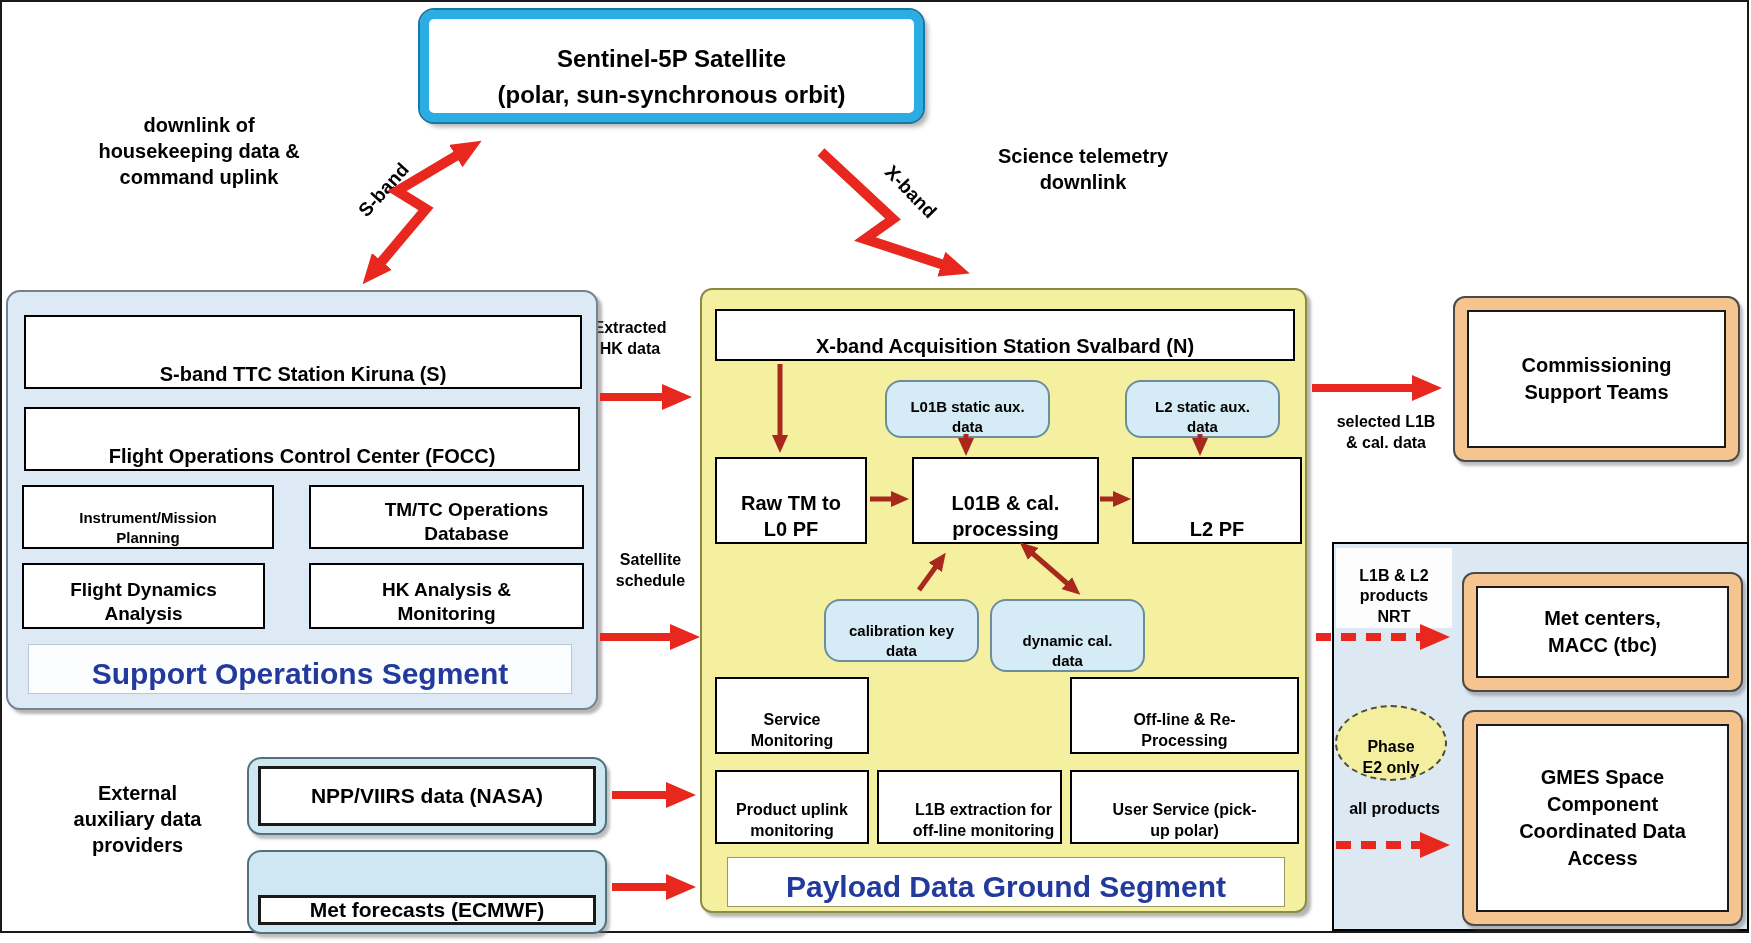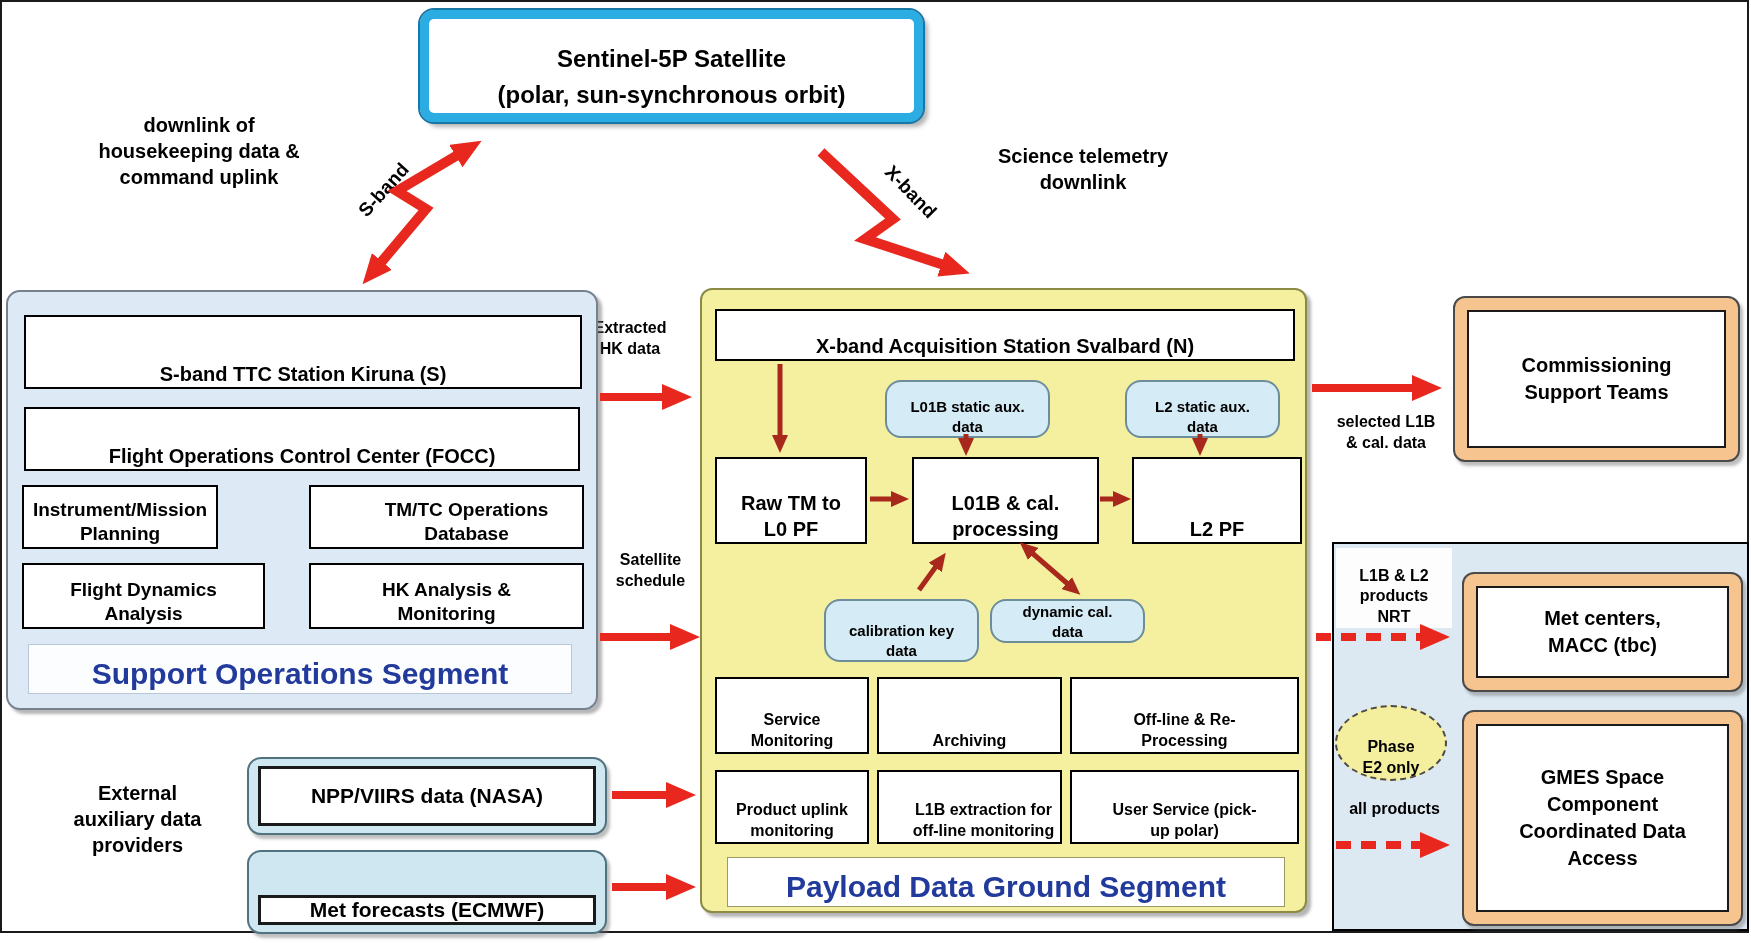--- a/index.html
+++ b/index.html
@@ -81,21 +81,21 @@
 providers</span>
     </div>
 
   <div class="abs panel-fos" style="left:6px;top:290px;width:592px;height:420px;">
     <div class="abs box white" style="left:16px;top:23px;width:558px;height:74px;font-size:20px;font-weight:700;">
       <span data-bind="fos.station">S-band TTC Station Kiruna (S)</span>
       </div>
     <div class="abs box white" style="left:16px;top:115px;width:556px;height:64px;font-size:20px;font-weight:700;">
       <span data-bind="fos.focc">Flight Operations Control Center (FOCC)</span>
       </div>
-    <div class="abs box white" style="left:14px;top:193px;width:196px;height:64px;font-size:19px;font-weight:700;">
+    <div class="abs box white" style="left:14px;top:193px;width:252px;height:64px;font-size:15px;font-weight:700;">
       <span data-bind="fos.cells.0">Instrument/Mission
 Planning</span>
       </div>
     <div class="abs box white" style="left:301px;top:193px;width:275px;height:64px;font-size:19px;font-weight:700;padding-left:40px;">
       <span data-bind="fos.cells.1">TM/TC Operations
 Database</span>
       </div>
     <div class="abs box white" style="left:14px;top:271px;width:243px;height:66px;font-size:19px;font-weight:700;">
       <span data-bind="fos.cells.2">Flight Dynamics
 Analysis</span>
@@ -129,30 +129,27 @@
       <span data-bind="pdgs.processors.1">L01B &amp; cal.
 processing</span>
       </div>
     <div class="abs box white" style="left:430px;top:167px;width:170px;height:87px;font-size:20px;font-weight:700;">
       <span data-bind="pdgs.processors.2">L2 PF</span>
       </div>
     <div class="abs box pill" style="left:122px;top:309px;width:155px;height:63px;">
         <span data-bind="pdgs.cal.0">calibration key
 data</span>
       </div>
-    <div class="abs box pill" style="left:288px;top:309px;width:155px;height:44px;">
+    <div class="abs box pill" style="left:288px;top:309px;width:155px;height:73px;">
         <span data-bind="pdgs.cal.1">dynamic cal.
 data</span>
       </div>
     <div class="abs box white" style="left:13px;top:387px;width:154px;height:77px;font-size:16px;font-weight:700;">
       <span data-bind="pdgs.services.0">Service
 Monitoring</span>
-      </div>
-    <div class="abs box white" style="left:175px;top:387px;width:185px;height:77px;font-size:16px;font-weight:700;">
-      <span data-bind="pdgs.services.1">Archiving</span>
       </div>
     <div class="abs box white" style="left:368px;top:387px;width:229px;height:77px;font-size:16px;font-weight:700;">
       <span data-bind="pdgs.services.2">Off-line &amp; Re-
 Processing</span>
       </div>
     <div class="abs box white" style="left:13px;top:480px;width:154px;height:74px;font-size:16px;font-weight:700;">
       <span data-bind="pdgs.services2.0">Product uplink
 monitoring</span>
       </div>
     <div class="abs box white" style="left:175px;top:480px;width:185px;height:74px;font-size:16px;font-weight:700;padding-left:28px;">

